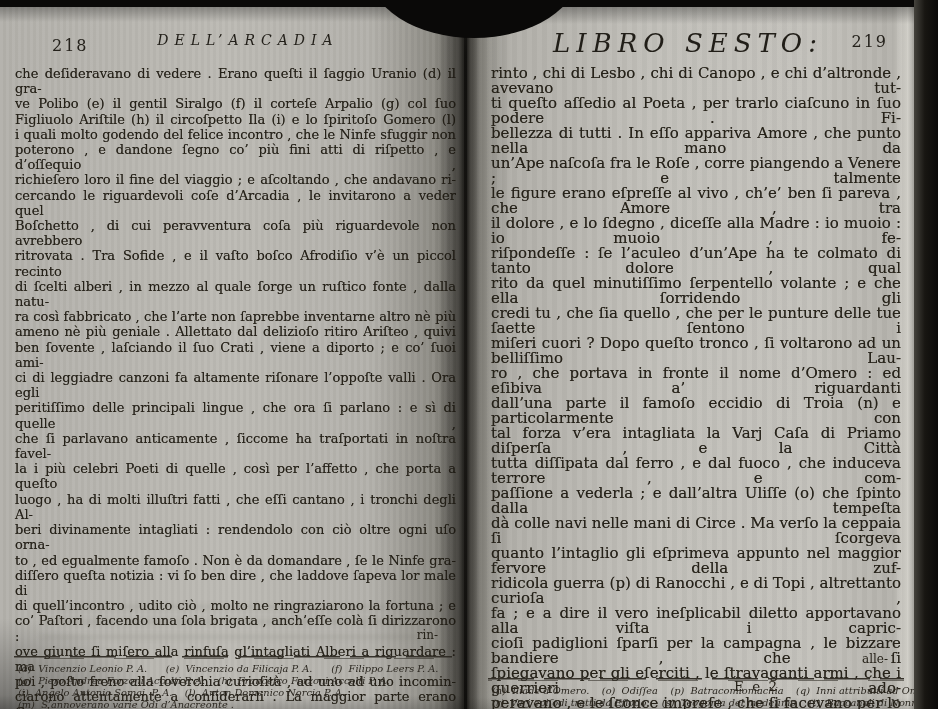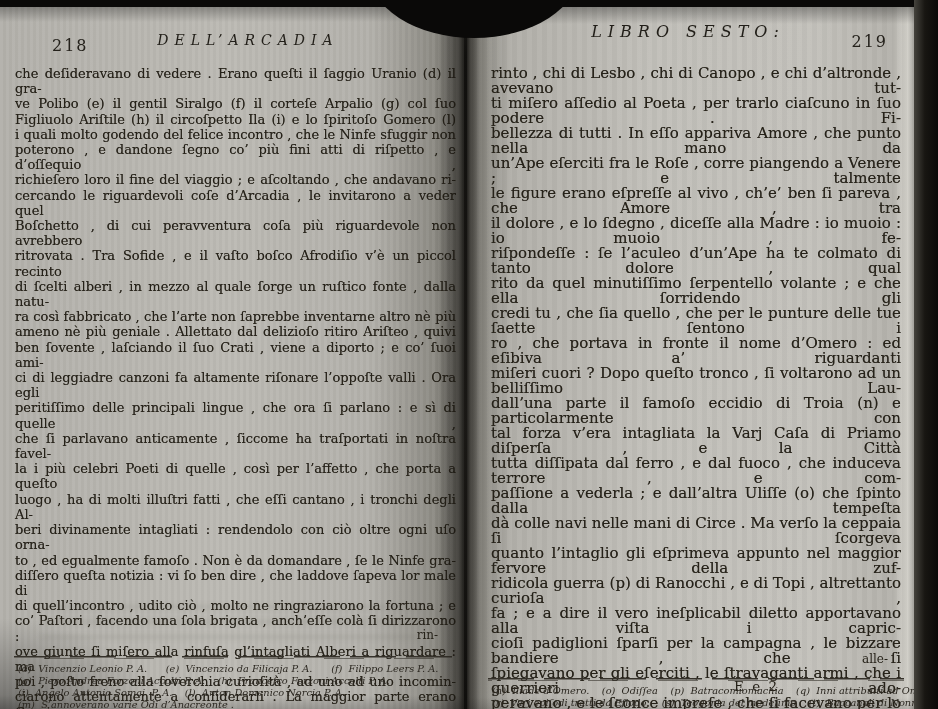--- a/index.html
+++ b/index.html
@@ -120,34 +120,34 @@
 
     <div class="catchword-line" style="right:24px; top:622px;">rin-</div>
 
     <div class="footrule" style="left:14px; width:440px; top:650px;"></div>
 
     <div class="footnotes" style="left:18px; top:657px;"><div class="footline">(d)  Vincenzio Leonio P. A.      (e)  Vincenzio da Filicaja P. A.      (f)  Filippo Leers P. A.</div><div class="footline">(g)  Piero Andrea Forzoni Accolti P. A.    (h)  Franceſco Forzoni Accolti P. A.</div><div class="footline">(i)  Angelo Antonio Somai  P. A.    (l)  Anton Domenico Norcia P. A.</div><div class="footline">(m)  S’annoverano varie Odi d’Anacreonte .</div></div>
   </div>
 
   <div class="page" id="right-page">
     <div class="pagenum" style="right:26px; top:26px;">219</div>
-    <div class="running-title" style="top:16px; font-size:16px;">LIBRO SESTO:</div>
+    <div class="running-title" style="top:22px; font-size:26px;">LIBRO SESTO:</div>
 
     <div class="body-block" id="right-body" style="left:29px; top:60px; width:410px;">
         <div class="bodyline">rinto , chi di Lesbo , chi di Canopo , e chi d’altronde , avevano tut-</div>
-        <div class="bodyline">ti miſero aſſedio al Poeta , per trarlo ciaſcuno in ſuo podere .  Fi-</div>
+        <div class="bodyline">ti queſto aſſedio al Poeta , per trarlo ciaſcuno in ſuo podere .  Fi-</div>
         <div class="bodyline">bellezza di tutti . In eſſo appariva Amore , che punto nella mano da</div>
-        <div class="bodyline">un’Ape eſerciti fra le Roſe , corre piangendo a Venere ; e talmente</div>
+        <div class="bodyline">un’Ape naſcoſa fra le Roſe , corre piangendo a Venere ; e talmente</div>
         <div class="bodyline">le figure erano eſpreſſe al vivo , ch’e’ ben ſi pareva , che Amore , tra</div>
         <div class="bodyline">il dolore , e lo ſdegno , diceſſe alla Madre : io muoio : io muoio , fe-</div>
         <div class="bodyline">riſpondeſſe : ſe l’aculeo d’un’Ape ha te colmato di tanto dolore , qual</div>
         <div class="bodyline">rito da quel minutiſſimo ſerpentello volante ; e che ella ſorridendo gli</div>
         <div class="bodyline">credi tu , che ſia quello , che per le punture delle tue ſaette ſentono i</div>
+        <div class="bodyline">miſeri cuori ? Dopo queſto tronco , ſi voltarono ad un belliſſimo Lau-</div>
         <div class="bodyline">ro , che portava in fronte il nome d’Omero : ed eſibiva a’ riguardanti</div>
-        <div class="bodyline">miſeri cuori ? Dopo queſto tronco , ſi voltarono ad un belliſſimo Lau-</div>
         <div class="bodyline">dall’una parte il famoſo eccidio di Troia (n) e particolarmente con</div>
         <div class="bodyline">tal forza v’era intagliata la Varj Caſa di Priamo diſperſa , e la Città</div>
         <div class="bodyline">tutta diſſipata dal ferro , e dal fuoco , che induceva terrore , e com-</div>
         <div class="bodyline">paſſione a vederla ; e dall’altra Uliſſe (o) che ſpinto dalla tempeſta</div>
         <div class="bodyline">dà colle navi nelle mani di Circe . Ma verſo la ceppaia ſi ſcorgeva</div>
         <div class="bodyline">quanto l’intaglio gli eſprimeva appunto nel maggior fervore della zuf-</div>
         <div class="bodyline">ridicola guerra (p) di Ranocchi , e di Topi , altrettanto curioſa ,</div>
         <div class="bodyline">fa ; e a dire il vero ineſplicabil diletto apportavano alla viſta i capric-</div>
         <div class="bodyline">cioſi padiglioni ſparſi per la campagna , le bizzare bandiere , che ſi</div>
         <div class="bodyline">ſpiegavano per gli eſerciti , le ſtravaganti armi , che i guerrieri ado-</div>

